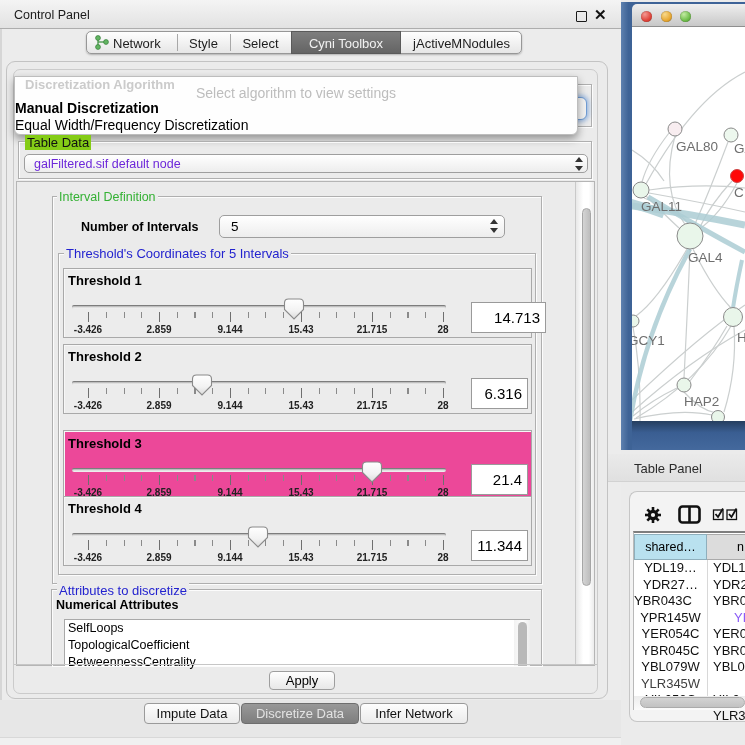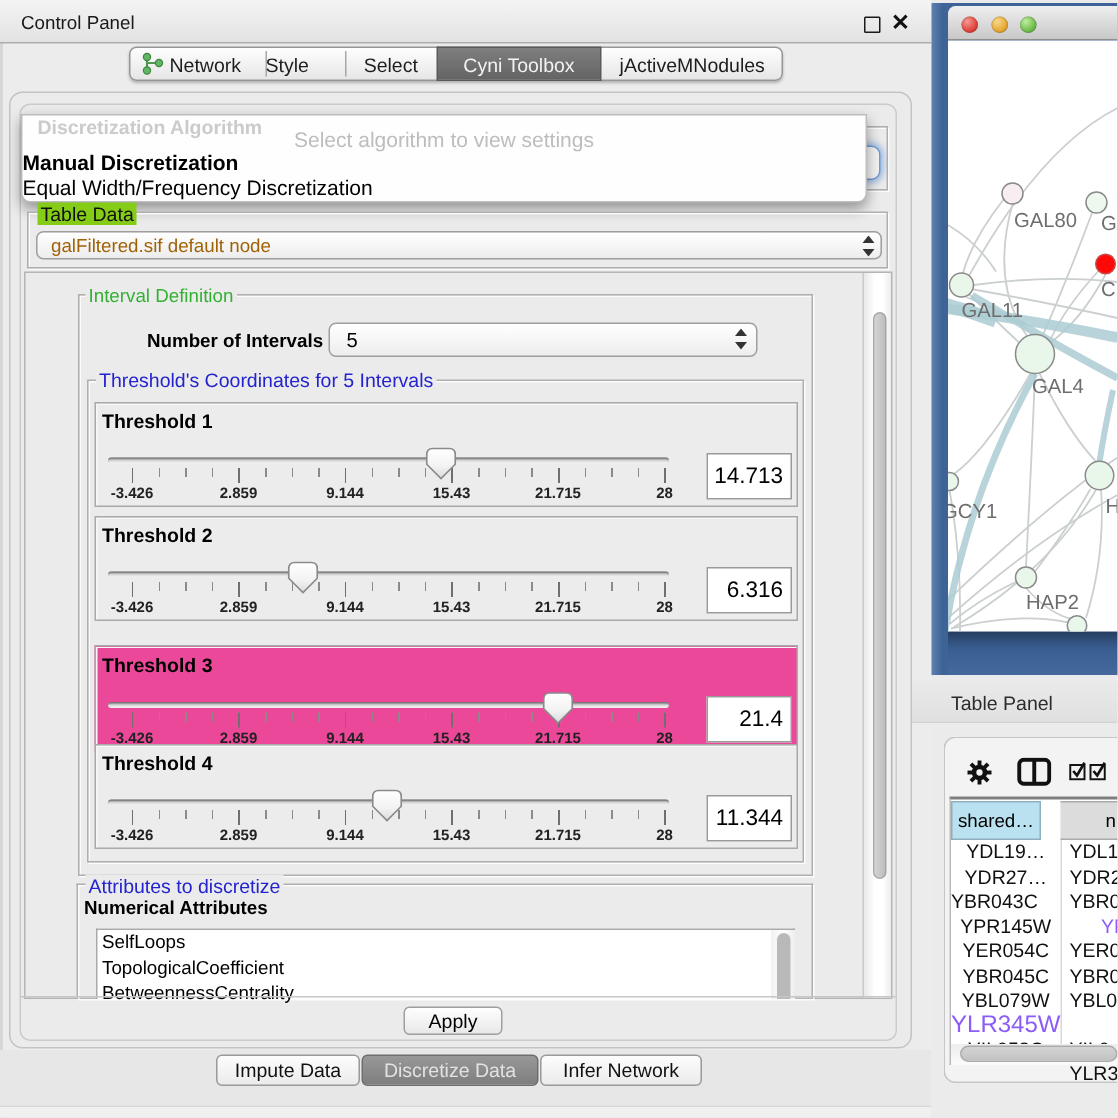--- a/index.html
+++ b/index.html
@@ -23,56 +23,56 @@
 <div class="abs" style="left:177px;top:34px;width:1px;height:17px;background:#A8A8A8;"></div>
 <div class="abs" style="left:230px;top:34px;width:1px;height:17px;background:#A8A8A8;"></div>
 <svg class="abs" style="left:93px;top:34px;" width="18" height="17">
   <line x1="5" y1="5" x2="5" y2="12" stroke="#4E9B50" stroke-width="1.4"></line>
   <line x1="5" y1="8" x2="12" y2="8" stroke="#4E9B50" stroke-width="1.4"></line>
   <circle cx="5" cy="4" r="2.4" fill="#62B562" stroke="#3C8440" stroke-width="0.8"></circle>
   <circle cx="5" cy="13" r="2.4" fill="#62B562" stroke="#3C8440" stroke-width="0.8"></circle>
   <circle cx="13" cy="8" r="2.4" fill="#62B562" stroke="#3C8440" stroke-width="0.8"></circle>
 </svg>
 <div class="abs" style="left:113px;top:36px;font-size:13px;color:#1d1d1d;">Network</div>
-<div class="abs" style="left:177px;top:36px;width:53px;text-align:left;font-size:13px;color:#1d1d1d;">Style</div>
+<div class="abs" style="left:177px;top:36px;width:53px;text-align:center;font-size:13px;color:#1d1d1d;">Style</div>
 <div class="abs" style="left:230px;top:36px;width:61px;text-align:center;font-size:13px;color:#1d1d1d;">Select</div>
 <div class="abs" style="left:291px;top:36px;width:110px;text-align:center;font-size:13px;color:#F2F2F2;">Cyni Toolbox</div>
 <div class="abs" style="left:401px;top:36px;width:121px;text-align:center;font-size:13px;color:#1d1d1d;">jActiveMNodules</div>
 
 <div class="abs" style="left:6px;top:61px;width:602px;height:638px;background:#EBEBEB;border:1.5px solid #C3C3C3;border-radius:9px;"></div>
 
 <div class="abs" style="left:13px;top:69px;width:585px;height:625px;background:#EBEBEB;border:1px solid #CBCBCB;border-radius:7px;"></div>
 
 <div class="abs etched" style="left:20px;top:84px;width:572px;height:43px;"></div>
 <div class="abs" style="left:430px;top:97px;width:157px;height:23px;border-radius:6px;background:#F2F2F2;border:1.5px solid #6F9BD2;box-shadow:0 0 4px 2px rgba(95,145,215,0.55);"></div>
 
 <div class="abs" style="left:14px;top:76px;width:564px;height:59px;background:#FEFEFE;border:1px solid #BDBDBD;border-radius:0 0 6px 6px;box-shadow:0 4px 9px rgba(0,0,0,0.38);"></div>
 <div class="abs" style="left:25px;top:77px;font-size:13px;font-weight:bold;color:#CBCBCB;">Discretization Algorithm</div>
 <div class="abs" style="left:14px;top:85px;width:564px;text-align:center;font-size:14px;color:#BDBDBD;">Select algorithm to view settings</div>
 <div class="abs" style="left:15px;top:100px;font-size:14px;font-weight:bold;color:#000;">Manual Discretization</div>
 <div class="abs" style="left:15px;top:117px;font-size:14px;color:#000;">Equal Width/Frequency Discretization</div>
 
 <div class="abs etched" style="left:18px;top:141px;width:574px;height:38px;"></div>
 <div class="abs" style="left:25px;top:135px;font-size:13px;color:#111;background:#84cc16;padding:0 2px;">Table Data</div>
 <div class="abs" style="left:24px;top:154px;width:564px;height:19px;background:linear-gradient(#FFFFFF,#EDEDED);border:1px solid #9E9E9E;border-radius:5px;"></div>
-<div class="abs" style="left:34px;top:157px;font-size:12.5px;color:#a16207;">galFiltered.sif default node</div>
+<div class="abs" style="left:34px;top:157px;font-size:12.5px;color:#6d28d9;">galFiltered.sif default node</div>
 <svg class="abs" style="left:574px;top:157px;" width="10" height="14">
   <path d="M5,0 L9,5 L1,5 Z" fill="#333"></path>
     <path d="M5,14 L9,9 L1,9 Z" fill="#333"></path>
 </svg>
 
 <div class="abs" style="left:16px;top:181px;width:579px;height:485px;background:#EBEBEB;border:1px solid #B5B5B5;"></div>
 
 <div class="abs" style="left:575px;top:182px;width:19px;height:483px;background:linear-gradient(to right,#E8E8E8,#FFFFFF 40%,#FFFFFF 70%,#ECECEC);border-left:1px solid #C9C9C9;"></div>
 <div class="abs" style="left:582px;top:208px;width:9px;height:378px;background:linear-gradient(to right,#D4D4D4,#BDBDBD);border:1px solid #A6A6A6;border-radius:5px;"></div>
 
 <div class="abs etched" style="left:52px;top:196px;width:490px;height:388px;"></div>
 <div class="abs" style="left:57px;top:190px;font-size:12.5px;color:#33B133;background:#EBEBEB;padding:0 2px;">Interval Definition</div>
 
-<div class="abs" style="left:98px;top:220px;font-size:12.5px;font-weight:bold;color:#000;">Number of Intervals</div>
+<div class="abs" style="left:81px;top:220px;font-size:12.5px;font-weight:bold;color:#000;">Number of Intervals</div>
 <div class="abs" style="left:219px;top:215px;width:286px;height:23px;background:linear-gradient(#FFFFFF,#EDEDED);border:1px solid #9E9E9E;border-radius:5px;"></div>
 <div class="abs" style="left:231px;top:219px;font-size:13.5px;color:#000;">5</div>
 <svg class="abs" style="left:489px;top:219px;" width="10" height="14">
   <path d="M5,0 L9,5 L1,5 Z" fill="#333"></path>
     <path d="M5,14 L9,9 L1,9 Z" fill="#333"></path>
 </svg>
 
 <div class="abs etched" style="left:58px;top:253px;width:478px;height:322px;"></div>
 <div class="abs" style="left:64px;top:246px;font-size:13px;color:#2323CF;background:#EBEBEB;padding:0 2px;">Threshold's Coordinates for 5 Intervals</div>
 
@@ -90,21 +90,21 @@
   <svg class="abs" style="left:219.5px;top:28.5px;" width="22" height="23">
     <defs>
         <linearGradient id="thg0" x1="0" y1="0" x2="0" y2="1">
       <stop offset="0" stop-color="#FFFFFF"></stop>
           <stop offset="0.6" stop-color="#F2F2F2"></stop>
           <stop offset="1" stop-color="#DADADA"></stop>
     </linearGradient>
       </defs>
     <path d="M 1.5 6 Q 1.5 2 5.5 2 L 16.5 2 Q 20.5 2 20.5 6 L 20.5 12.5 L 11 22 L 1.5 12.5 Z" fill="url(#thg0)" stroke="#8A8A8A" stroke-width="1.1"></path>
   </svg>
-  <div class="abs" style="left:407.5px;top:33px;width:57px;height:31px;background:#FFFFFF;border:1px solid #9A9A9A;font-size:15px;color:#000;text-align:right;line-height:29px;padding-right:5px;">14.713</div>
+  <div class="abs" style="left:407.5px;top:33px;width:75px;height:31px;background:#FFFFFF;border:1px solid #9A9A9A;font-size:15px;color:#000;text-align:right;line-height:29px;padding-right:5px;">14.713</div>
 </div>
 
 <div class="abs" style="left:62.5px;top:343.5px;width:469.5px;height:70.5px;background:#ECECEC;border:1px solid #A9A9A9;box-shadow:inset 1px 1px 0 #F7F7F7;text-decoration:underline;">
   <div class="abs" style="left:4.5px;top:4.5px;font-size:13px;font-weight:bold;color:#000;">Threshold 2</div>
   <div class="abs" style="left:8.5px;top:36.5px;width:374px;height:4px;border-radius:2px;background:linear-gradient(#8F8F8F,#DCDCDC 55%,#F4F4F4);box-shadow:inset 0 1px 1px rgba(0,0,0,0.25);"></div>
   <div class="abs" style="left:24.5px;top:43.5px;width:356px;height:6px;background:repeating-linear-gradient(to right,#8A8A8A 0px,#8A8A8A 1px,transparent 1px,transparent 17.75px);"></div>
   <div class="abs" style="left:24.5px;top:43.5px;width:356px;height:10px;background:repeating-linear-gradient(to right,#6F6F6F 0px,#6F6F6F 1px,transparent 1px,transparent 71px);"></div>
   <div class="abs" style="left:-25.5px;top:55.5px;width:100px;text-align:center;font-size:10px;font-weight:bold;color:#222;">-3.426</div>
   <div class="abs" style="left:45.5px;top:55.5px;width:100px;text-align:center;font-size:10px;font-weight:bold;color:#222;">2.859</div>
   <div class="abs" style="left:116.5px;top:55.5px;width:100px;text-align:center;font-size:10px;font-weight:bold;color:#222;">9.144</div>
@@ -284,36 +284,36 @@
     <rect x="1.5" y="3" width="9.5" height="9.5"></rect>
     <rect x="15" y="3" width="9.5" height="9.5"></rect>
   </g>
   <g fill="none" stroke="#111" stroke-width="1.8">
     <path d="M 3.5 7 L 6 10 L 11 1.5"></path>
     <path d="M 17 7 L 19.5 10 L 24.5 1.5"></path>
   </g>
 </svg>
 
 <div class="abs" style="left:633px;top:531px;width:112px;height:179px;background:#FFFFFF;border:1px solid #B9B9B9;border-top:2.5px solid #7E7E7E;border-right:none;"></div>
-<div class="abs" style="left:634px;top:534px;width:60px;height:26px;background:#B9E1EF;border:1px solid #8FAFBC;font-size:12.5px;color:#000;text-align:center;line-height:24px;">shared…</div>
+<div class="abs" style="left:634px;top:534px;width:73px;height:26px;background:#B9E1EF;border:1px solid #8FAFBC;font-size:12.5px;color:#000;text-align:center;line-height:24px;">shared…</div>
 <div class="abs" style="left:707px;top:534px;width:38px;height:26px;background:#DCDCDC;border-top:1px solid #AAA;border-bottom:1px solid #AAA;font-size:12.5px;color:#000;padding-left:30px;line-height:24px;">n</div>
 <div class="abs" style="left:707px;top:560px;width:1px;height:136px;background:#D8D8D8;"></div>
 <div class="abs" style="left:634px;top:560.0px;width:73px;height:16.5px;font-size:13px;color:#111;text-align:center;line-height:16px;">YDL19…</div>
 <div class="abs" style="left:713px;top:560.0px;width:32px;height:16.5px;font-size:13px;color:#111;line-height:16px;overflow:hidden;">YDL1</div>
 <div class="abs" style="left:634px;top:576.5px;width:73px;height:16.5px;font-size:13px;color:#111;text-align:center;line-height:16px;">YDR27…</div>
 <div class="abs" style="left:713px;top:576.5px;width:32px;height:16.5px;font-size:13px;color:#111;line-height:16px;overflow:hidden;">YDR2</div>
 <div class="abs" style="left:634px;top:593.0px;width:73px;height:16.5px;font-size:13px;color:#111;text-align:left;line-height:16px;">YBR043C</div>
 <div class="abs" style="left:713px;top:593.0px;width:32px;height:16.5px;font-size:13px;color:#111;line-height:16px;overflow:hidden;">YBR0</div>
 <div class="abs" style="left:634px;top:609.5px;width:73px;height:16.5px;font-size:13px;color:#111;text-align:center;line-height:16px;">YPR145W</div>
 <div class="abs" style="left:734px;top:609.5px;width:32px;height:16.5px;font-size:13px;color:#8b5cf6;line-height:16px;overflow:hidden;">YPR1</div>
 <div class="abs" style="left:634px;top:626.0px;width:73px;height:16.5px;font-size:13px;color:#111;text-align:center;line-height:16px;">YER054C</div>
 <div class="abs" style="left:713px;top:626.0px;width:32px;height:16.5px;font-size:13px;color:#111;line-height:16px;overflow:hidden;">YER0</div>
 <div class="abs" style="left:634px;top:642.5px;width:73px;height:16.5px;font-size:13px;color:#111;text-align:center;line-height:16px;">YBR045C</div>
 <div class="abs" style="left:713px;top:642.5px;width:32px;height:16.5px;font-size:13px;color:#111;line-height:16px;overflow:hidden;">YBR0</div>
 <div class="abs" style="left:634px;top:659.0px;width:73px;height:16.5px;font-size:13px;color:#111;text-align:center;line-height:16px;">YBL079W</div>
 <div class="abs" style="left:713px;top:659.0px;width:32px;height:16.5px;font-size:13px;color:#111;line-height:16px;overflow:hidden;">YBL0</div>
-<div class="abs" style="left:634px;top:675.5px;width:73px;height:16.5px;font-size:16px;color:#8b5cf6;text-align:center;line-height:16px;">YLR345W</div>
+<div class="abs" style="left:634px;top:675.5px;width:73px;height:16.5px;font-size:13px;color:#404040;text-align:center;line-height:16px;">YLR345W</div>
 <div class="abs" style="left:713px;top:675.5px;width:32px;height:16.5px;font-size:13px;color:#111;line-height:16px;overflow:hidden;margin-top:32px;">YLR3</div>
 <div class="abs" style="left:634px;top:692.0px;width:73px;height:16.5px;font-size:13px;color:#111;text-align:center;line-height:16px;">YIL052C</div>
 <div class="abs" style="left:713px;top:692.0px;width:32px;height:16.5px;font-size:13px;color:#111;line-height:16px;overflow:hidden;">YIL0</div>
 
 <div class="abs" style="left:634px;top:696px;width:111px;height:14px;background:linear-gradient(#EDEDED,#FBFBFB);"></div>
 <div class="abs" style="left:640px;top:697px;width:105px;height:11px;background:linear-gradient(#D3D3D3,#C2C2C2);border:1px solid #ABABAB;border-radius:6px;"></div>
 
 </body></html>

